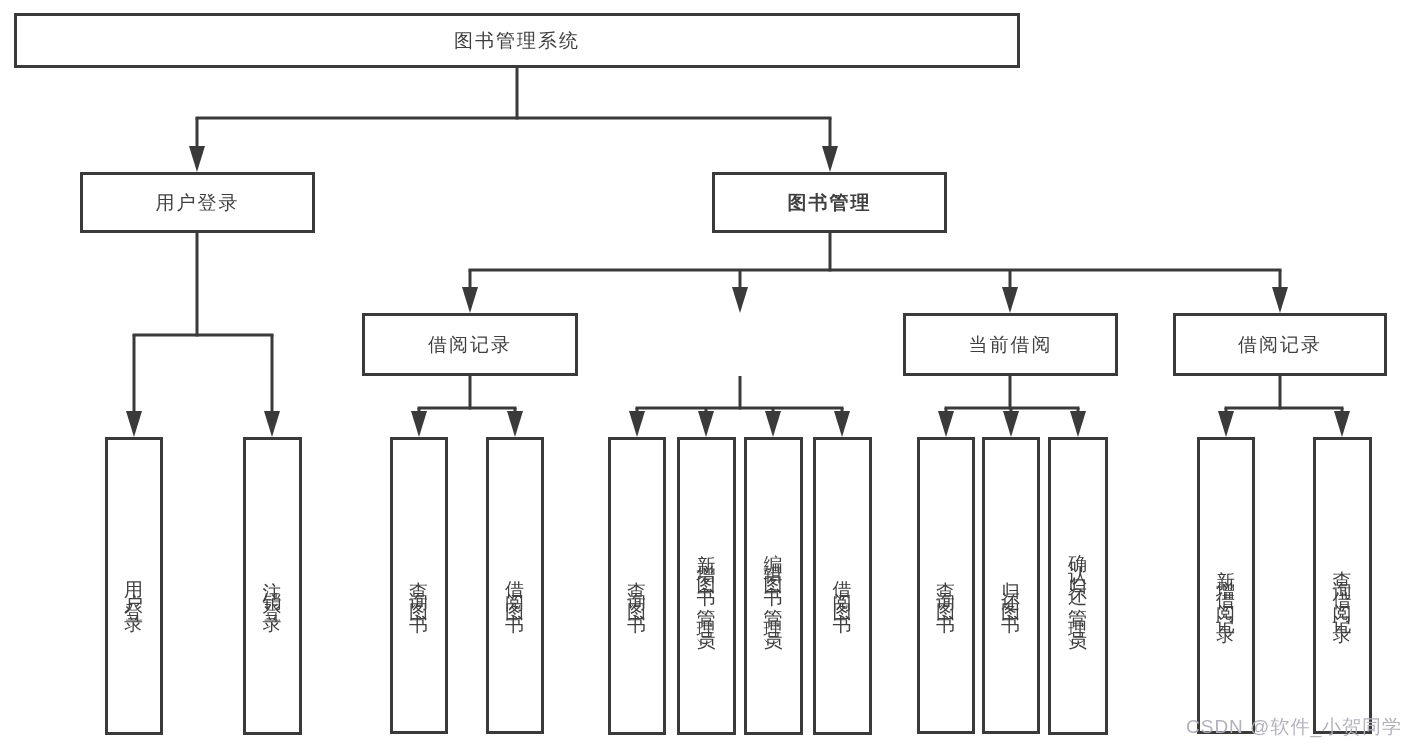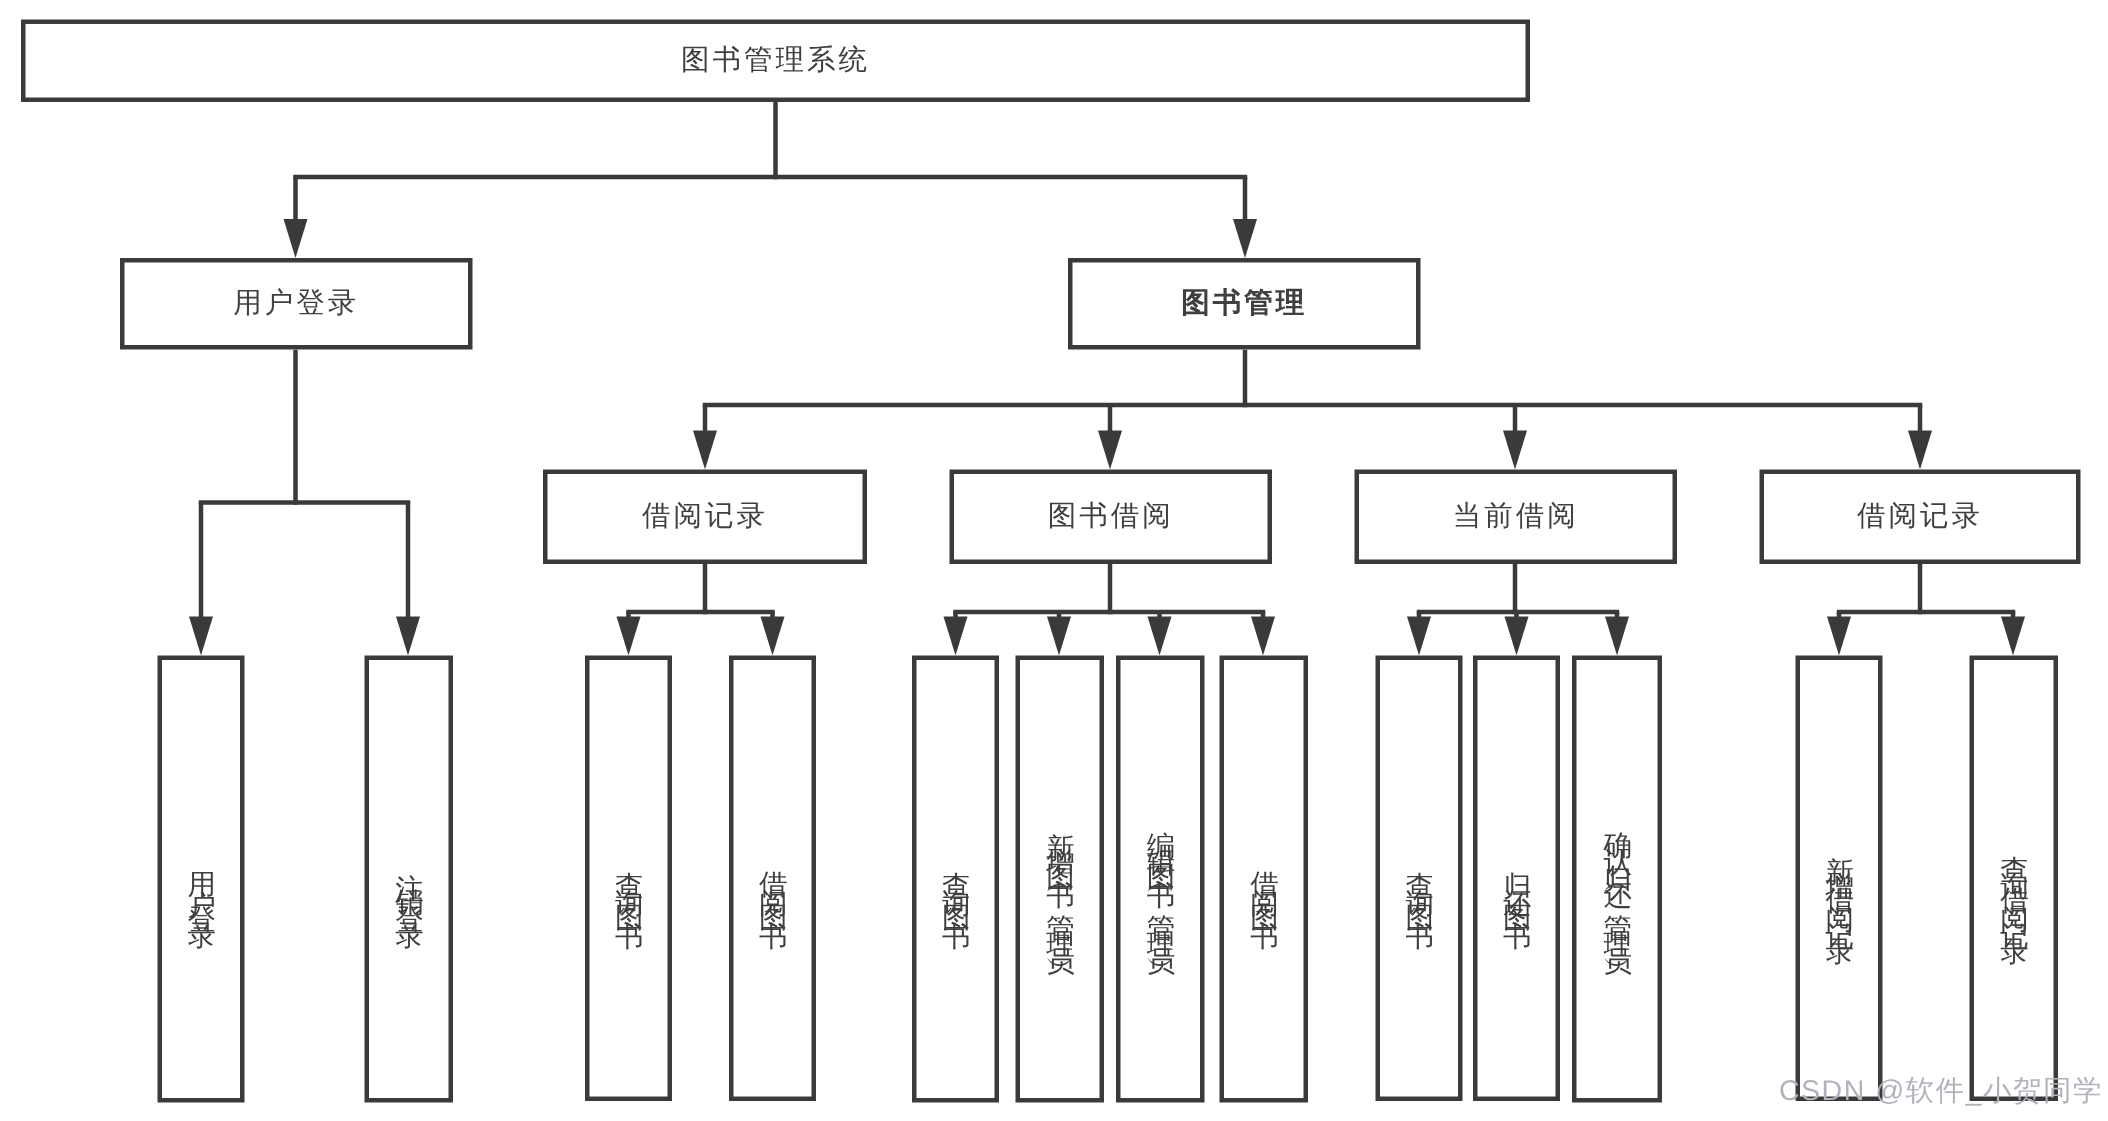--- a/index.html
+++ b/index.html
@@ -115,21 +115,20 @@
       <polygon points="1334,411 1350,411 1342,437"></polygon>
     </g>
   </svg>
 
   <div class="node" style="left:14px;top:13px;width:1006px;height:55px;">图书管理系统</div>
 
   <div class="node" style="left:80px;top:172px;width:235px;height:61px;">用户登录</div>
   <div class="node" style="left:712px;top:172px;width:235px;height:61px;font-weight:bold;">图书管理</div>
 
   <div class="node" style="left:362px;top:313px;width:216px;height:63px;">借阅记录</div>
-  <div class="node" style="left:633px;top:313px;width:215px;height:63px;">图书借阅</div>
   <div class="node" style="left:903px;top:313px;width:215px;height:63px;">当前借阅</div>
   <div class="node" style="left:1173px;top:313px;width:214px;height:63px;text-align:center;">借阅记录</div>
 
   <div class="node vertical" style="left:105px;top:437px;width:58px;height:298px;">用户登录</div>
   <div class="node vertical" style="left:243px;top:437px;width:59px;height:298px;">注销登录</div>
 
   <div class="node vertical" style="left:390px;top:437px;width:58px;height:297px;">查询图书</div>
   <div class="node vertical" style="left:486px;top:437px;width:58px;height:297px;">借阅图书</div>
 
   <div class="node vertical" style="left:608px;top:437px;width:58px;height:298px;">查询图书</div>

